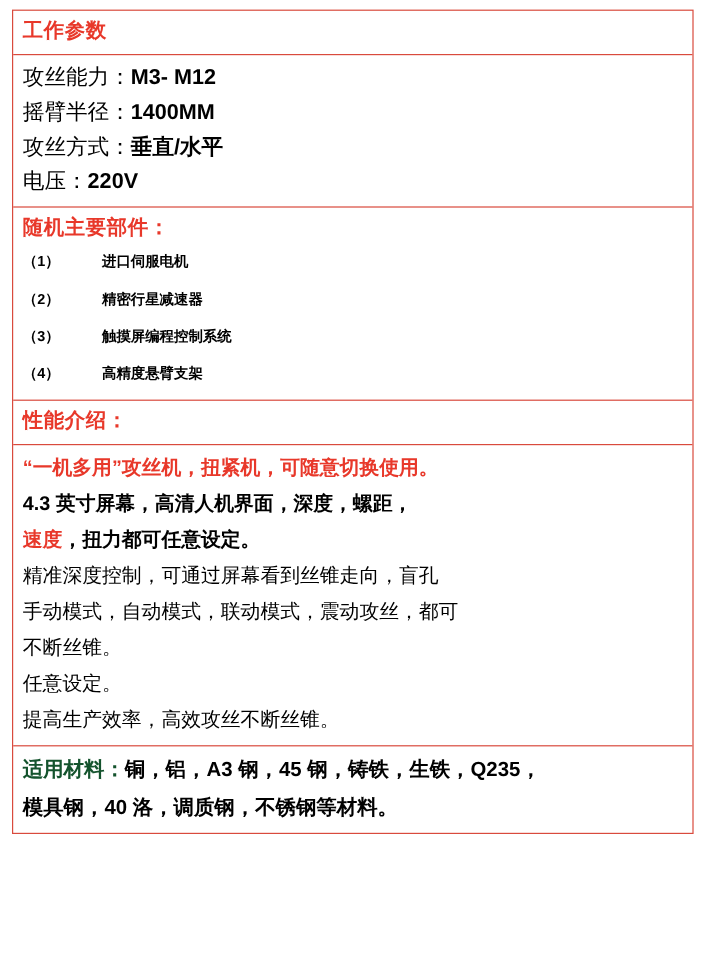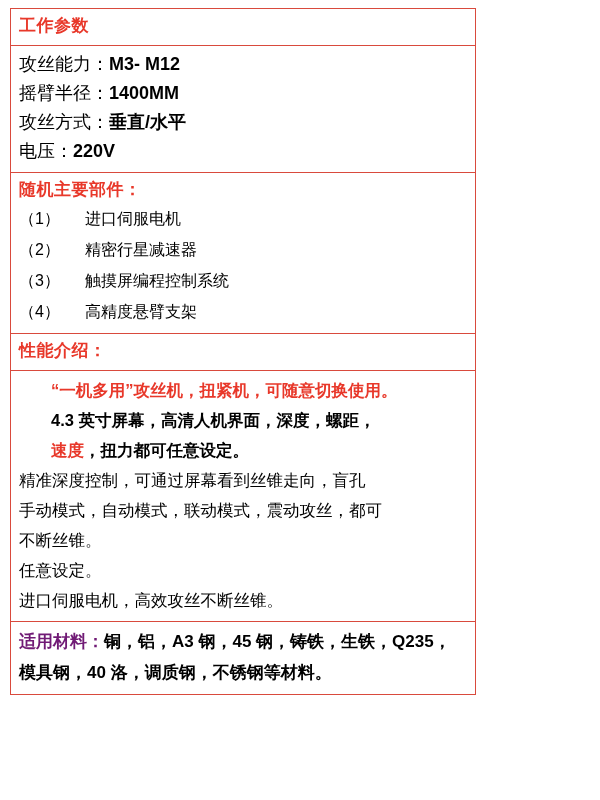--- a/index.html
+++ b/index.html
@@ -14,21 +14,21 @@
     color: #000000;
     overflow: hidden;
   }
   .sheet {
     width: 600px;
     height: 800px;
     box-sizing: border-box;
     padding: 8px 10px 10px 10px;
   }
   .spec-table {
-    width: 466px;
+    width: 568px;
     border: 1px solid #d94a3d;
     border-collapse: collapse;
     box-sizing: border-box;
   }
   .section {
     border-bottom: 1px solid #d94a3d;
   }
   .section:last-child {
     border-bottom: none;
   }
@@ -47,41 +47,41 @@
     line-height: 29px;
     white-space: nowrap;
   }
   .row-line .lbl {
     font-weight: normal;
   }
   .row-line .val {
     font-weight: bold;
   }
   .list-line {
-    font-size: 16px;
+    font-size: 12px;
     line-height: 31px;
     white-space: nowrap;
+    font-weight: bold;
   }
   .list-line .num {
     display: inline-block;
     width: 66px;
   }
   .perf-line {
     font-size: 16.5px;
     line-height: 30px;
   }
   .perf-line.bold {
     font-weight: bold;
-    margin-left: 32px;
   }
   .red {
     color: #e8382a;
   }
   .red-bold {
-    color: #701a75;
+    color: #14532d;
     font-weight: bold;
   }
   .mat-line {
     font-size: 17px;
     line-height: 31px;
     font-weight: bold;
   }
   .nowrap { white-space: nowrap; }
 </style>
 </head>
@@ -141,21 +141,21 @@
       <div class="section-inner">
         <div class="perf-line bold red nowrap">“一机多用”攻丝机，扭紧机，可随意切换使用。</div>
         <div class="perf-line bold nowrap">4.3 英寸屏幕，高清人机界面，深度，螺距，</div>
         <div class="perf-line bold nowrap">
           <span class="red">速度</span><span>，扭力都可任意设定。</span>
         </div>
         <div class="perf-line nowrap">精准深度控制，可通过屏幕看到丝锥走向，盲孔</div>
         <div class="perf-line nowrap">手动模式，自动模式，联动模式，震动攻丝，都可</div>
         <div class="perf-line nowrap">不断丝锥。</div>
         <div class="perf-line nowrap">任意设定。</div>
-        <div class="perf-line nowrap">进口伺服电机，高效攻丝不断丝锥。</div>
+        <div class="perf-line nowrap">提高生产效率，高效攻丝不断丝锥。</div>
       </div>
     </div>
 
     <div class="section">
       <div class="section-inner">
         <div class="mat-line nowrap">
           <span class="red-bold">适用材料：</span><span>铜，铝，A3 钢，45 钢，铸铁，生铁，Q235，</span>
         </div>
         <div class="mat-line nowrap">模具钢，40 洛，调质钢，不锈钢等材料。</div>
       </div>

